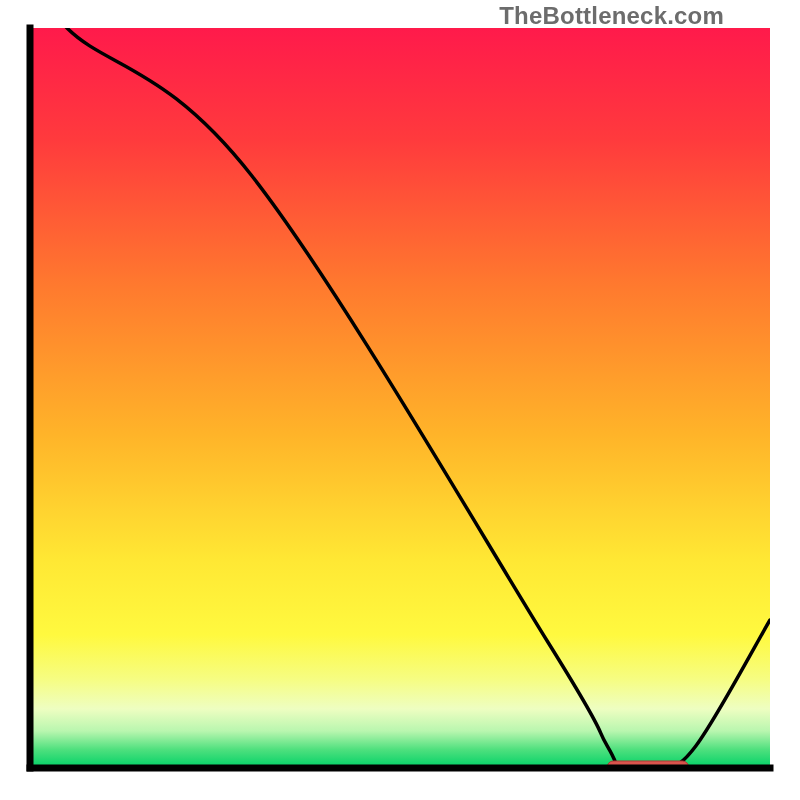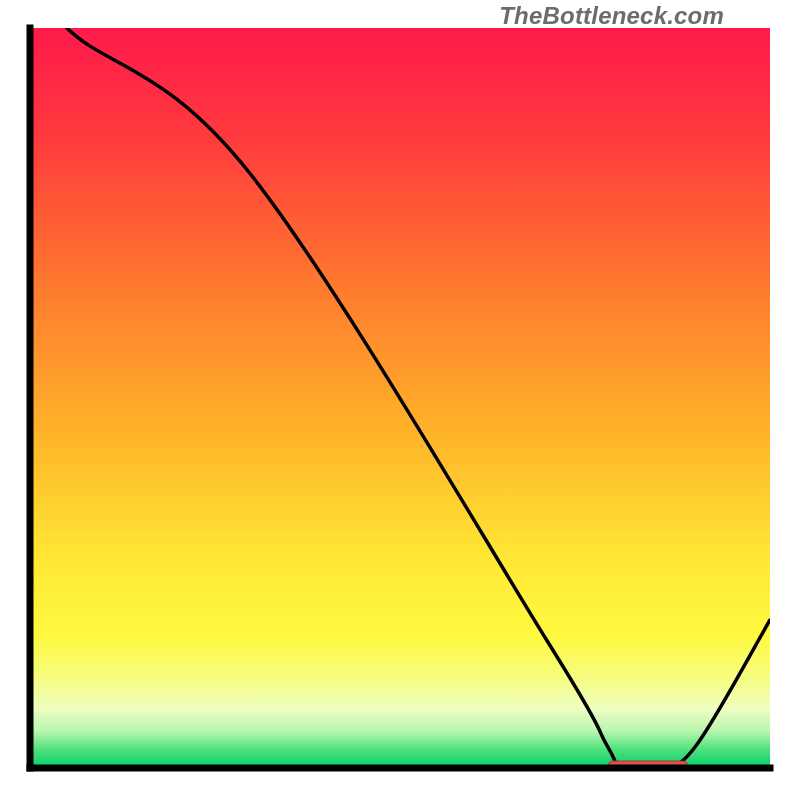--- a/index.html
+++ b/index.html
@@ -7,21 +7,20 @@
     padding: 0;
     width: 800px;
     height: 800px;
     overflow: hidden;
     background: #fff;
   }
   .container {
     position: relative;
     width: 734px;
     height: 800px;
-    font-style: italic;
   }
   .watermark {
     position: absolute;
     top: 2px;
     right: 10px;
     font-family: Arial, Helvetica, sans-serif;
     font-size: 24px;
     font-weight: bold;
     color: #6c6c6c;
     letter-spacing: 0.2px;

